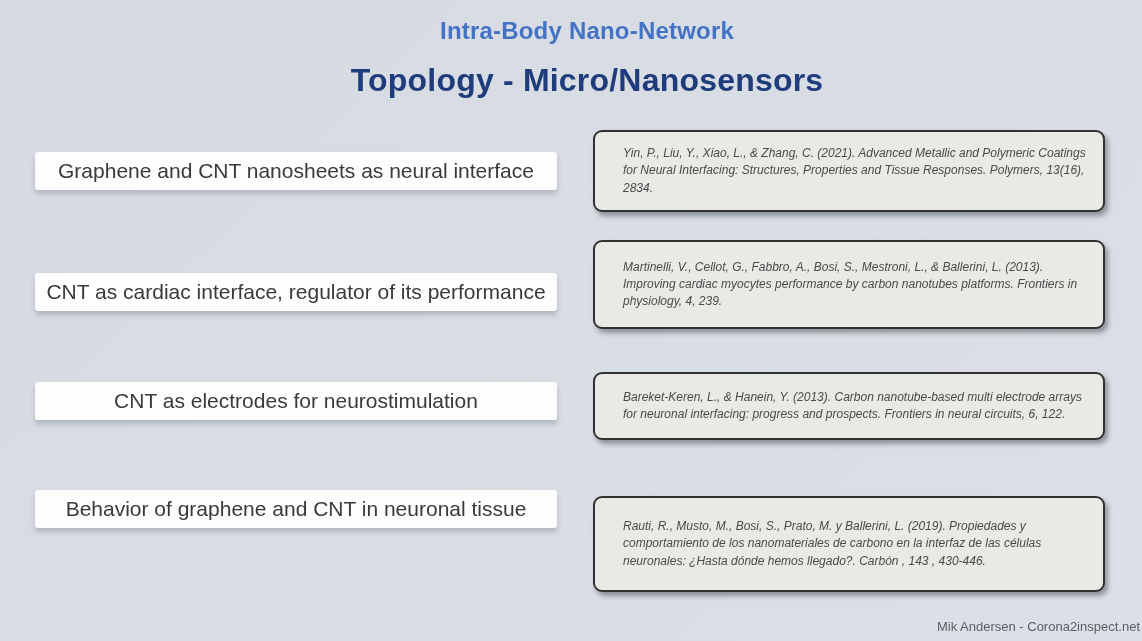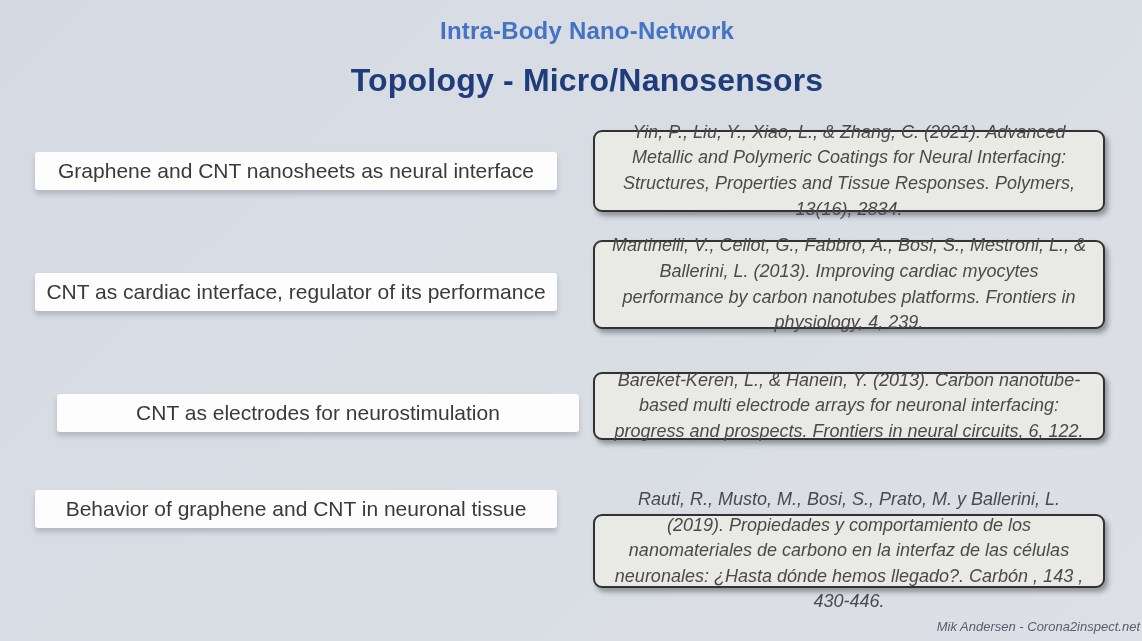--- a/index.html
+++ b/index.html
@@ -63,43 +63,43 @@
     border: 2px solid #323232;
     border-radius: 9px;
     box-shadow: 3px 4px 5px rgba(50, 55, 65, 0.45);
     display: flex;
     align-items: center;
     justify-content: center;
     box-sizing: border-box;
     padding: 6px 16px;
   }
   .cite-box .cite-text {
-    font-size: 18px;
+    font-size: 12px;
     font-style: italic;
     line-height: 1.42;
     color: #4a4a4a;
-    text-align: center;
+    text-align: left;
+    margin-left: 12px;
   }
   .footer {
     position: absolute;
     right: 34px;
     bottom: 7px;
     font-size: 13px;
-    font-style: italic;
     color: #555e6e;
   }
   
   #label-1 { top: 152px; }
   #label-2 { top: 273px; }
-  #label-3 { top: 394px; margin-left: 22px; }
+  #label-3 { top: 382px; }
   #label-4 { top: 490px; }
   #cite-1  { top: 130px; height: 82px; }
   #cite-2  { top: 240px; height: 89px; }
   #cite-3  { top: 372px; height: 68px; }
-  #cite-4  { top: 514px; height: 74px; }
+  #cite-4  { top: 496px; height: 96px; }
 </style>
 </head>
 <body>
 
 <div class="slide">
 
   <div class="title">Intra-Body Nano-Network</div>
   <div class="subtitle">Topology - Micro/Nanosensors</div>
 
   <div class="label-box" id="label-1">

